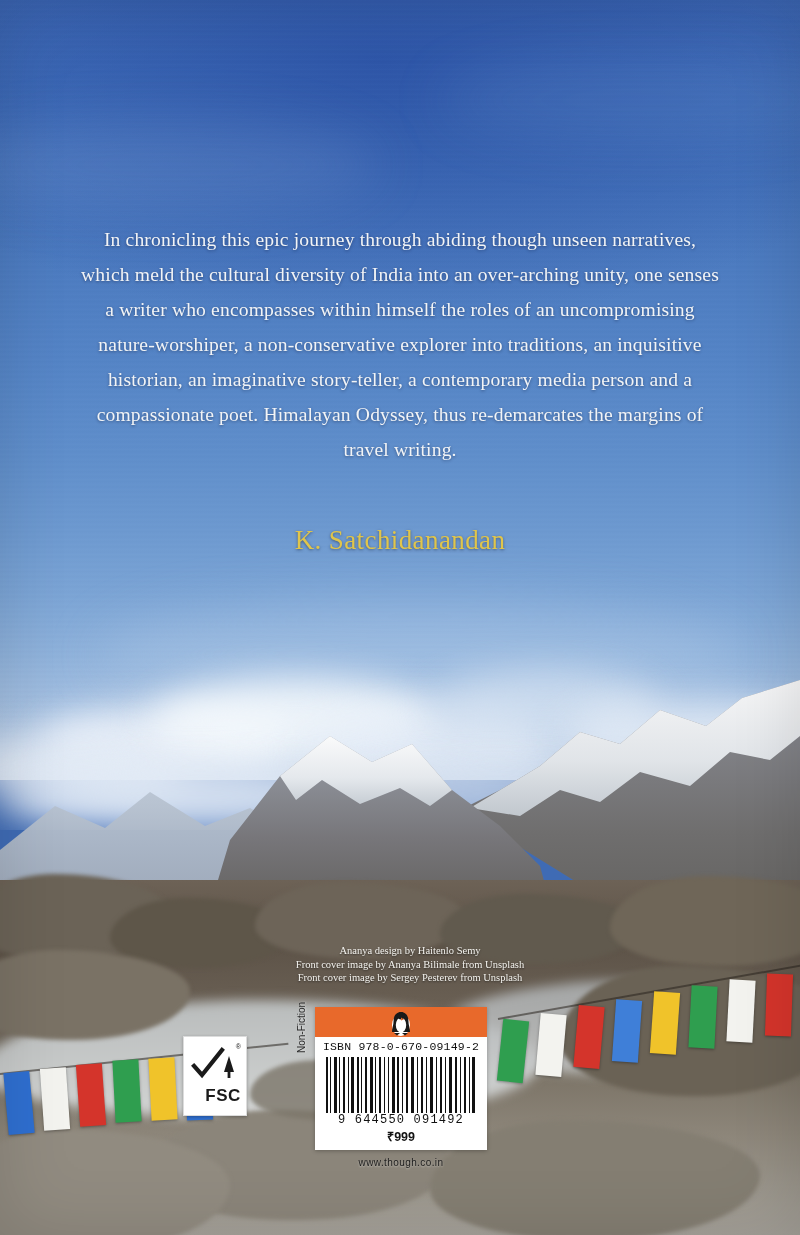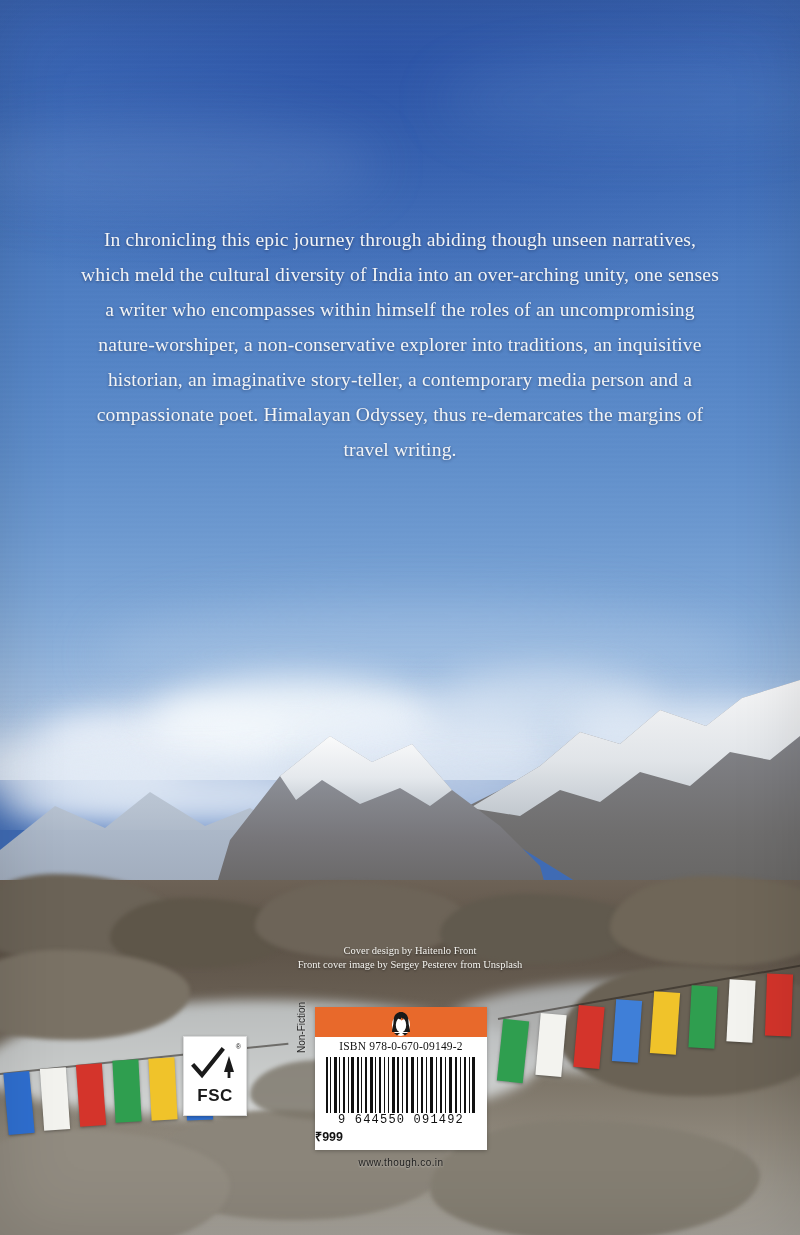--- a/index.html
+++ b/index.html
@@ -170,20 +170,21 @@
   .fsc-text {
     position: absolute;
     left: 0; top: 49px;
     width: 62px;
     text-align: center;
     font-family: "Liberation Sans", sans-serif;
     font-weight: bold;
     font-size: 17px;
     letter-spacing: 0.5px;
     color: #1a1a1a;
+    padding-left: 8px;
   }
   .fsc-reg {
     position: absolute;
     right: 5px;
     top: 6px;
     font-family: "Liberation Sans", sans-serif;
     font-size: 7px;
     color: #1a1a1a;
   }
 
@@ -223,21 +224,21 @@
     transform-origin: left top;
     white-space: nowrap;
     text-shadow: 0 1px 2px rgba(255,255,255,0.5);
   }
   .isbn-text {
     position: absolute;
     left: 315px;
     top: 1040px;
     width: 172px;
     text-align: center;
-    font-family: Liberation Serif, serif;
+    font-family: Liberation Mono, monospace;
     font-size: 11.5px;
     letter-spacing: 0.2px;
     color: #111;
   }
   .barcode {
     position: absolute;
     left: 326px;
     top: 1057px;
     width: 150px;
     height: 56px;
@@ -257,20 +258,21 @@
     font-family: "Liberation Mono", monospace;
     font-size: 12px;
     letter-spacing: 1.2px;
     color: #111;
   }
   .price {
     position: absolute;
     left: 315px;
     top: 1128px;
     width: 172px;
+    text-align: center;
     font-family: "Liberation Sans", sans-serif;
     font-size: 12.5px;
     font-weight: bold;
     color: #141414;
   }
   .website {
     position: absolute;
     left: 315px;
     top: 1157px;
     width: 172px;
@@ -385,23 +387,25 @@
   <div class="flag" style="left:538px; top:1014px; background:#f3f3ef; transform:rotate(5deg);"></div>
   <div class="flag" style="left:576px; top:1006px; background:#d4342b; transform:rotate(5deg);"></div>
   <div class="flag" style="left:614px; top:1000px; background:#3f7fd8; transform:rotate(4deg);"></div>
   <div class="flag" style="left:652px; top:992px;  background:#f0c32a; transform:rotate(4deg);"></div>
   <div class="flag" style="left:690px; top:986px;  background:#2f9e4f; transform:rotate(3deg);"></div>
   <div class="flag" style="left:728px; top:980px;  background:#f3f3ef; transform:rotate(3deg);"></div>
   <div class="flag" style="left:766px; top:974px;  background:#d4342b; transform:rotate(2deg);"></div>
 
   <div class="blurb">In chronicling this epic journey through abiding though unseen narratives, which meld the cultural diversity of India into an over-arching unity, one senses a writer who encompasses within himself the roles of an uncompromising nature-worshiper, a non-conservative explorer into traditions, an inquisitive historian, an imaginative story-teller, a contemporary media person and a compassionate poet. Himalayan Odyssey, thus re-demarcates the margins of travel writing.</div>
 
+  <div class="endorser">K. Satchidanandan</div>
 
   <div class="credits">
-    <div>Cover design by Haitenlo Front</div>
+    <div>Ananya design by Haitenlo Semy</div>
+    <div>Front cover image by Ananya Bilimale from Unsplash</div>
     <div>Front cover image by Sergey Pesterev from Unsplash</div>
   </div>
 
   <div class="fsc">
     <div class="fsc-mark">
       <svg width="62" height="44" viewBox="0 0 62 44">
 
         <path d="M10,24 L18,33 L38,8" fill="none" stroke="#1a1a1a" stroke-width="4.2" stroke-linecap="square"></path>
 
         <path d="M40,30 L45,14 L50,30 Z" fill="#1a1a1a"></path>

